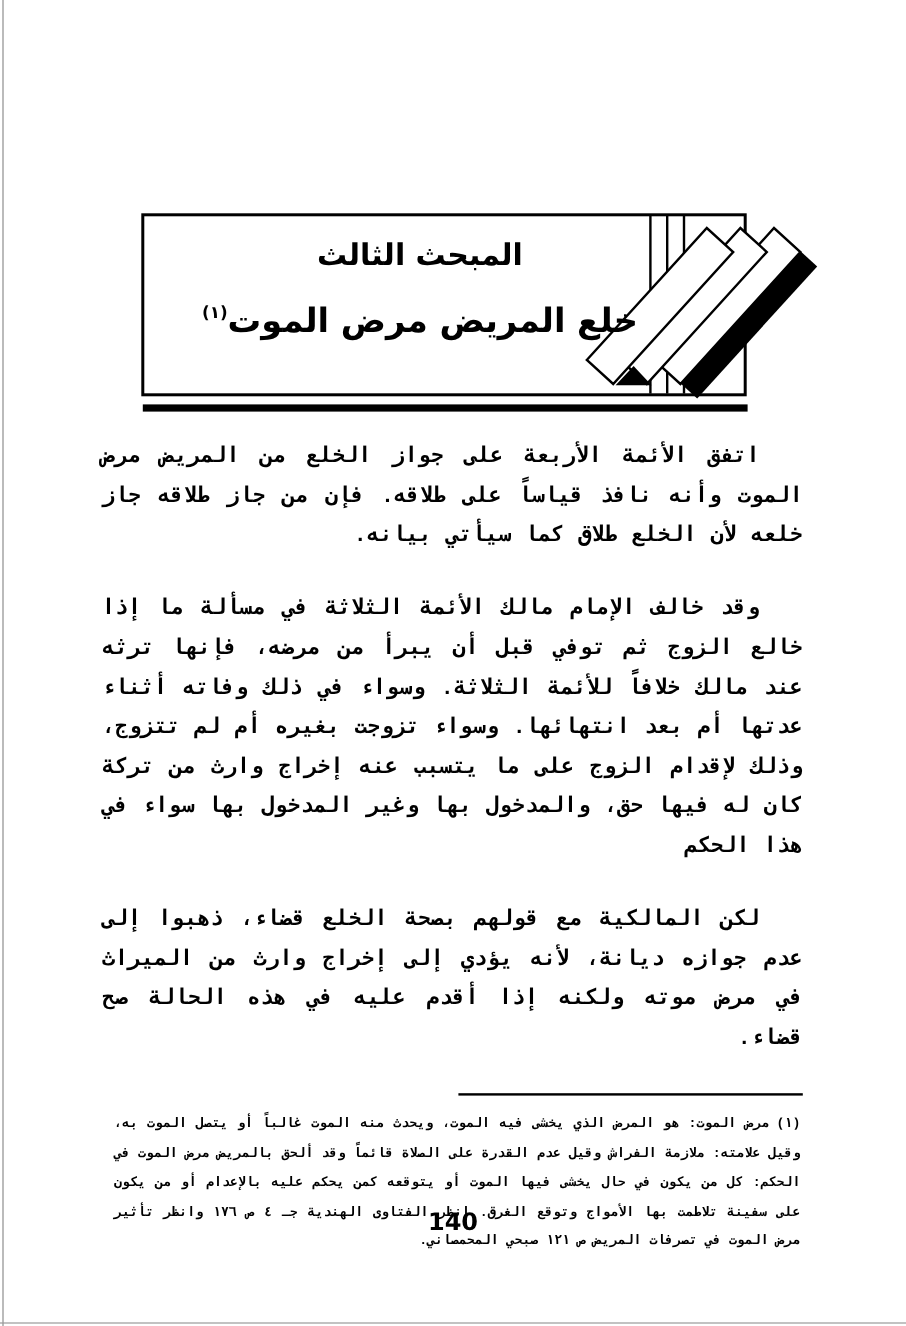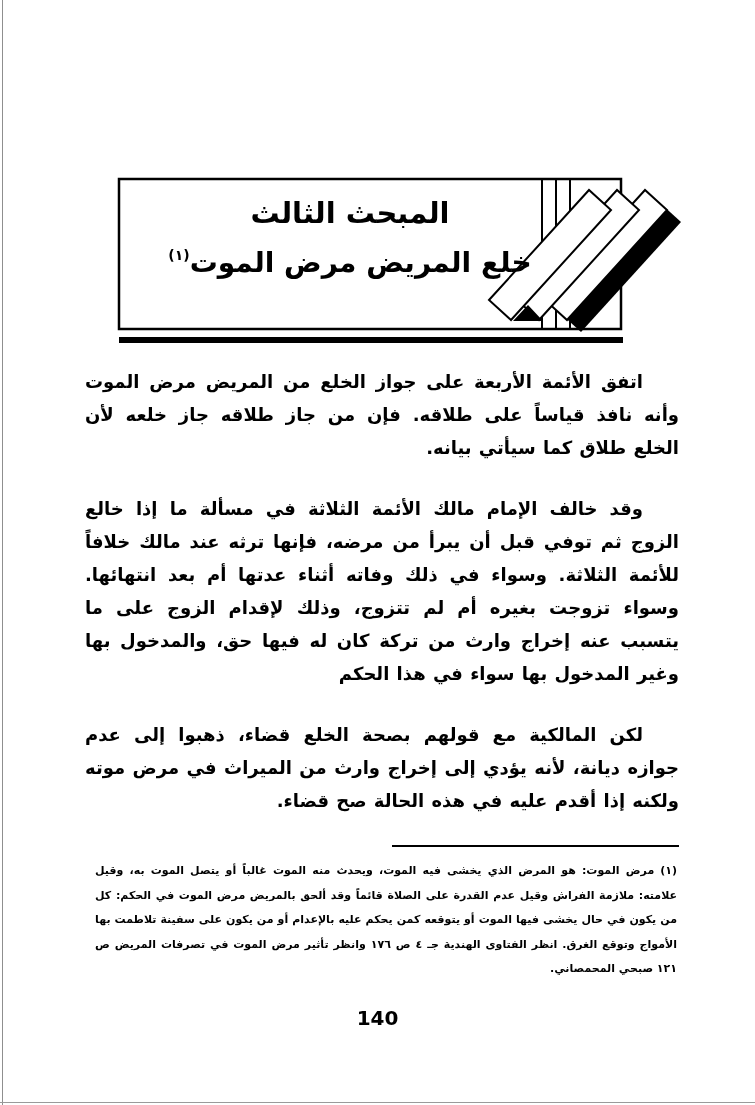--- a/index.html
+++ b/index.html
@@ -13,27 +13,27 @@
   }
   .scan-edge-left  { position:absolute; left:2px; top:0; width:1px; height:1105px; background:#8f8f8f; }
   .scan-edge-bottom{ position:absolute; left:0; bottom:2px; width:755px; height:1px; background:#9a9a9a; }
 
   .header-svg { position:absolute; top:0; left:0; }
 
   .titles {
     position:absolute; left:130px; top:198px; width:440px;
     text-align:center; direction:rtl;
   }
-  .t1 { font-size:29px; font-weight:bold; line-height:30px; }
-  .t2 { font-size:28px; font-weight:bold; line-height:39px; margin-top:8px;text-align:center; }
+  .t1 { font-size:25px; font-weight:bold; line-height:30px; }
+  .t2 { font-size:28px; font-weight:bold; line-height:50px; margin-top:8px;text-align:center; }
   .t2 sup { font-size:14px; font-weight:bold; vertical-align:12px; }
 
   .content {
-    position:absolute; top:365px; left:85px; right:76px;
-    direction:rtl; text-align:justify;
+    position:absolute; top:365px; left:85px; right:86px;
+    direction:rtl; text-align:justify;font-family:Liberation Mono, monospace;
   }
   .para {
     font-size:18px; font-weight:bold; line-height:33px;
     text-indent:36px;
     margin-bottom:28px;
     word-spacing:1px;
   }
   .fn-sep {
     width:287px; height:0;
     border-top:2px solid #000;

